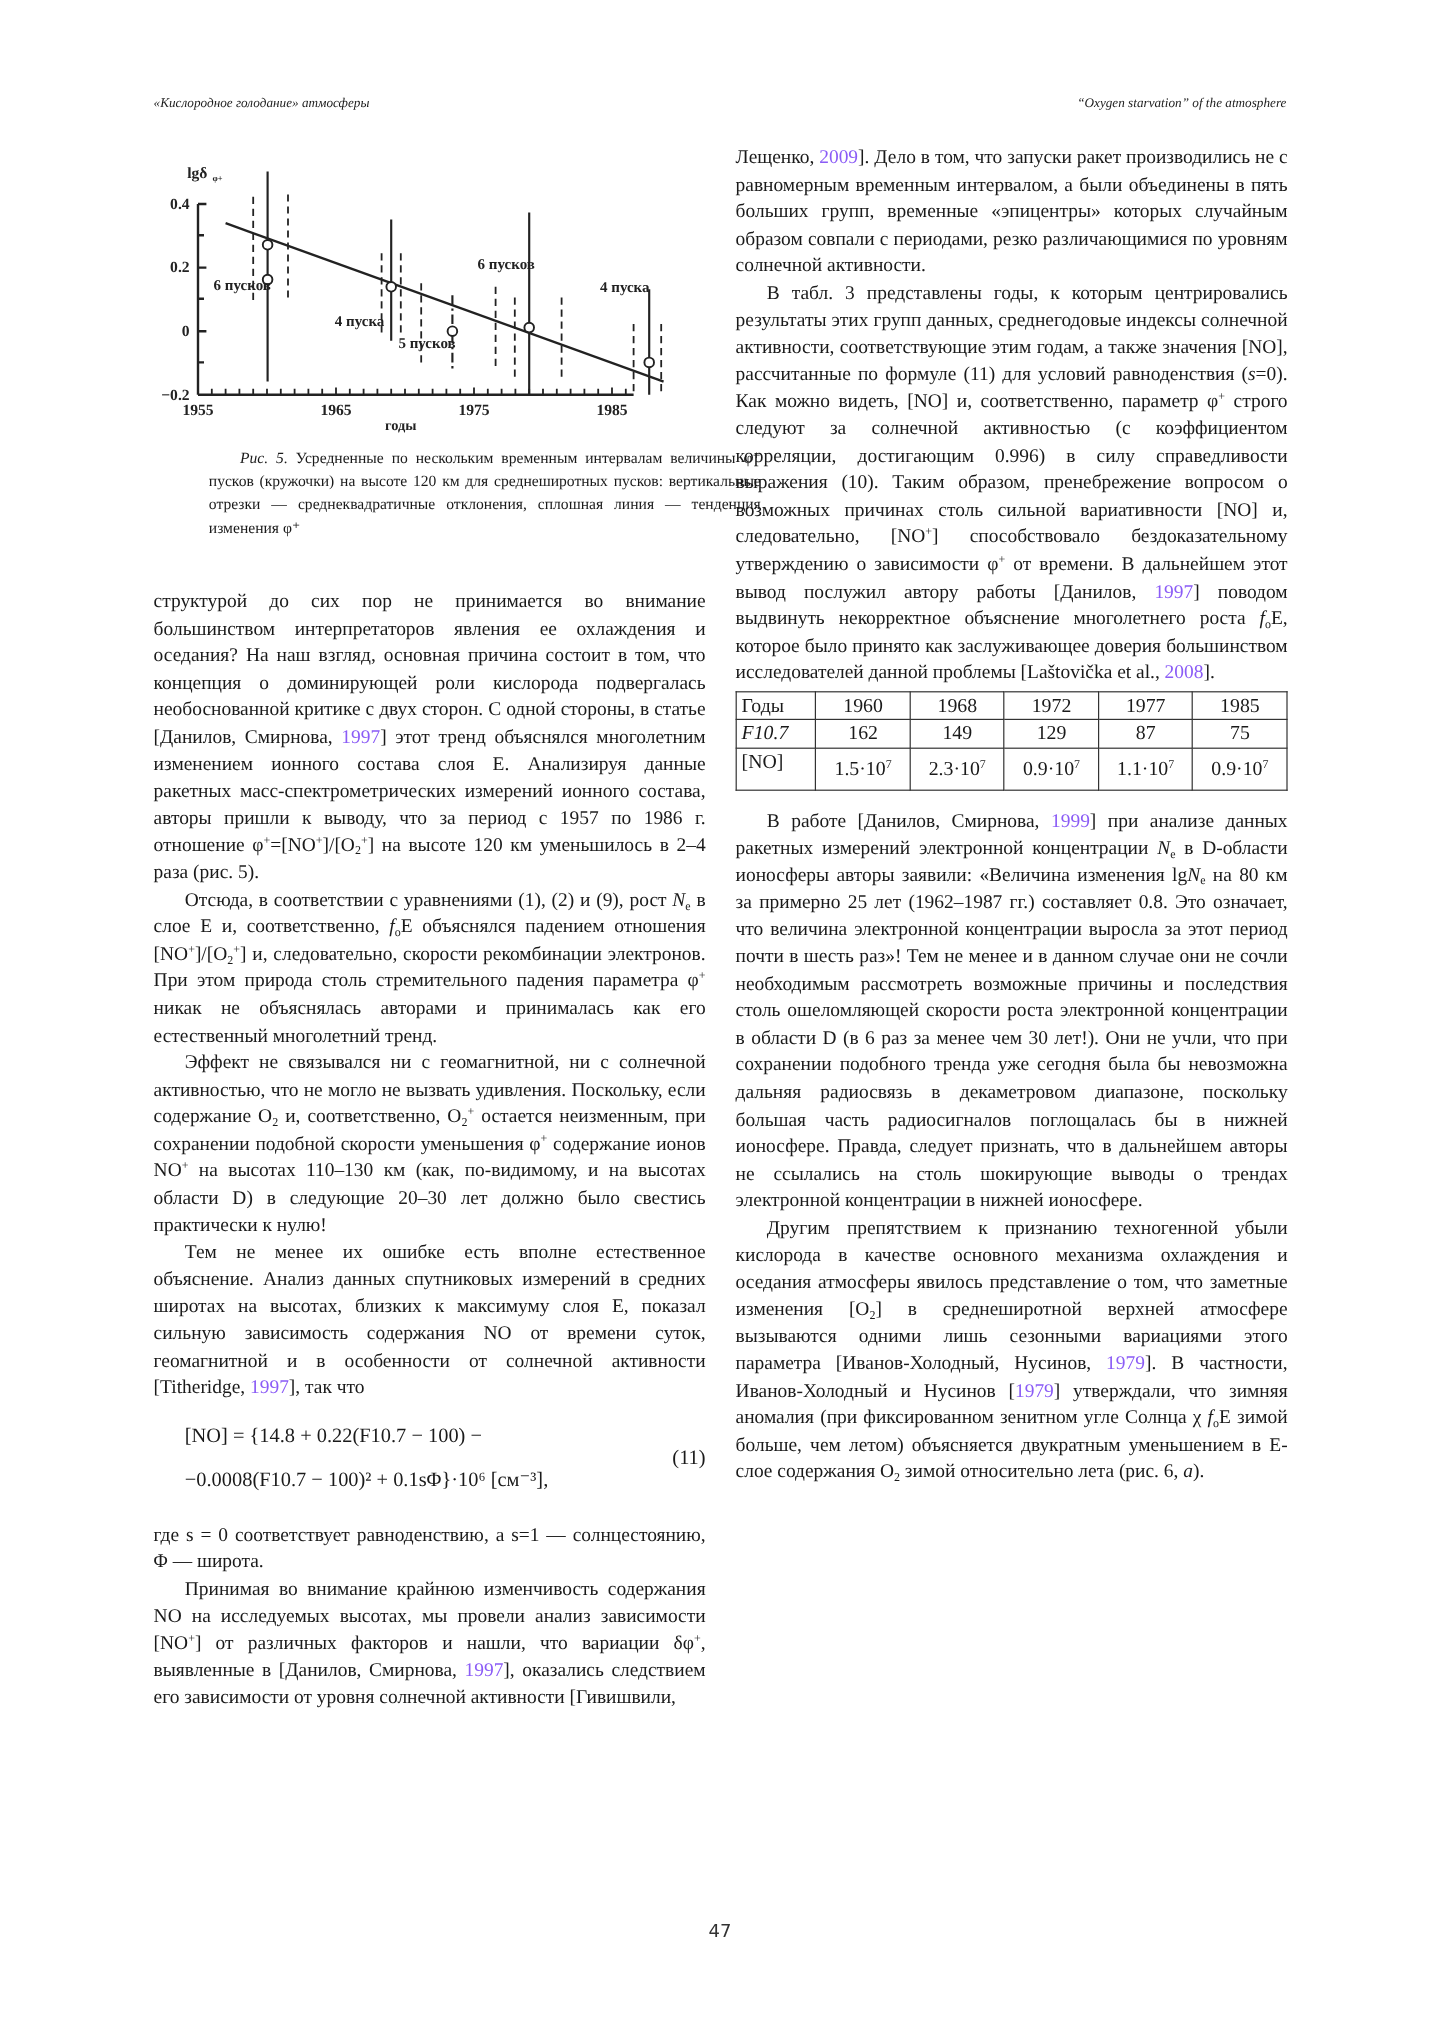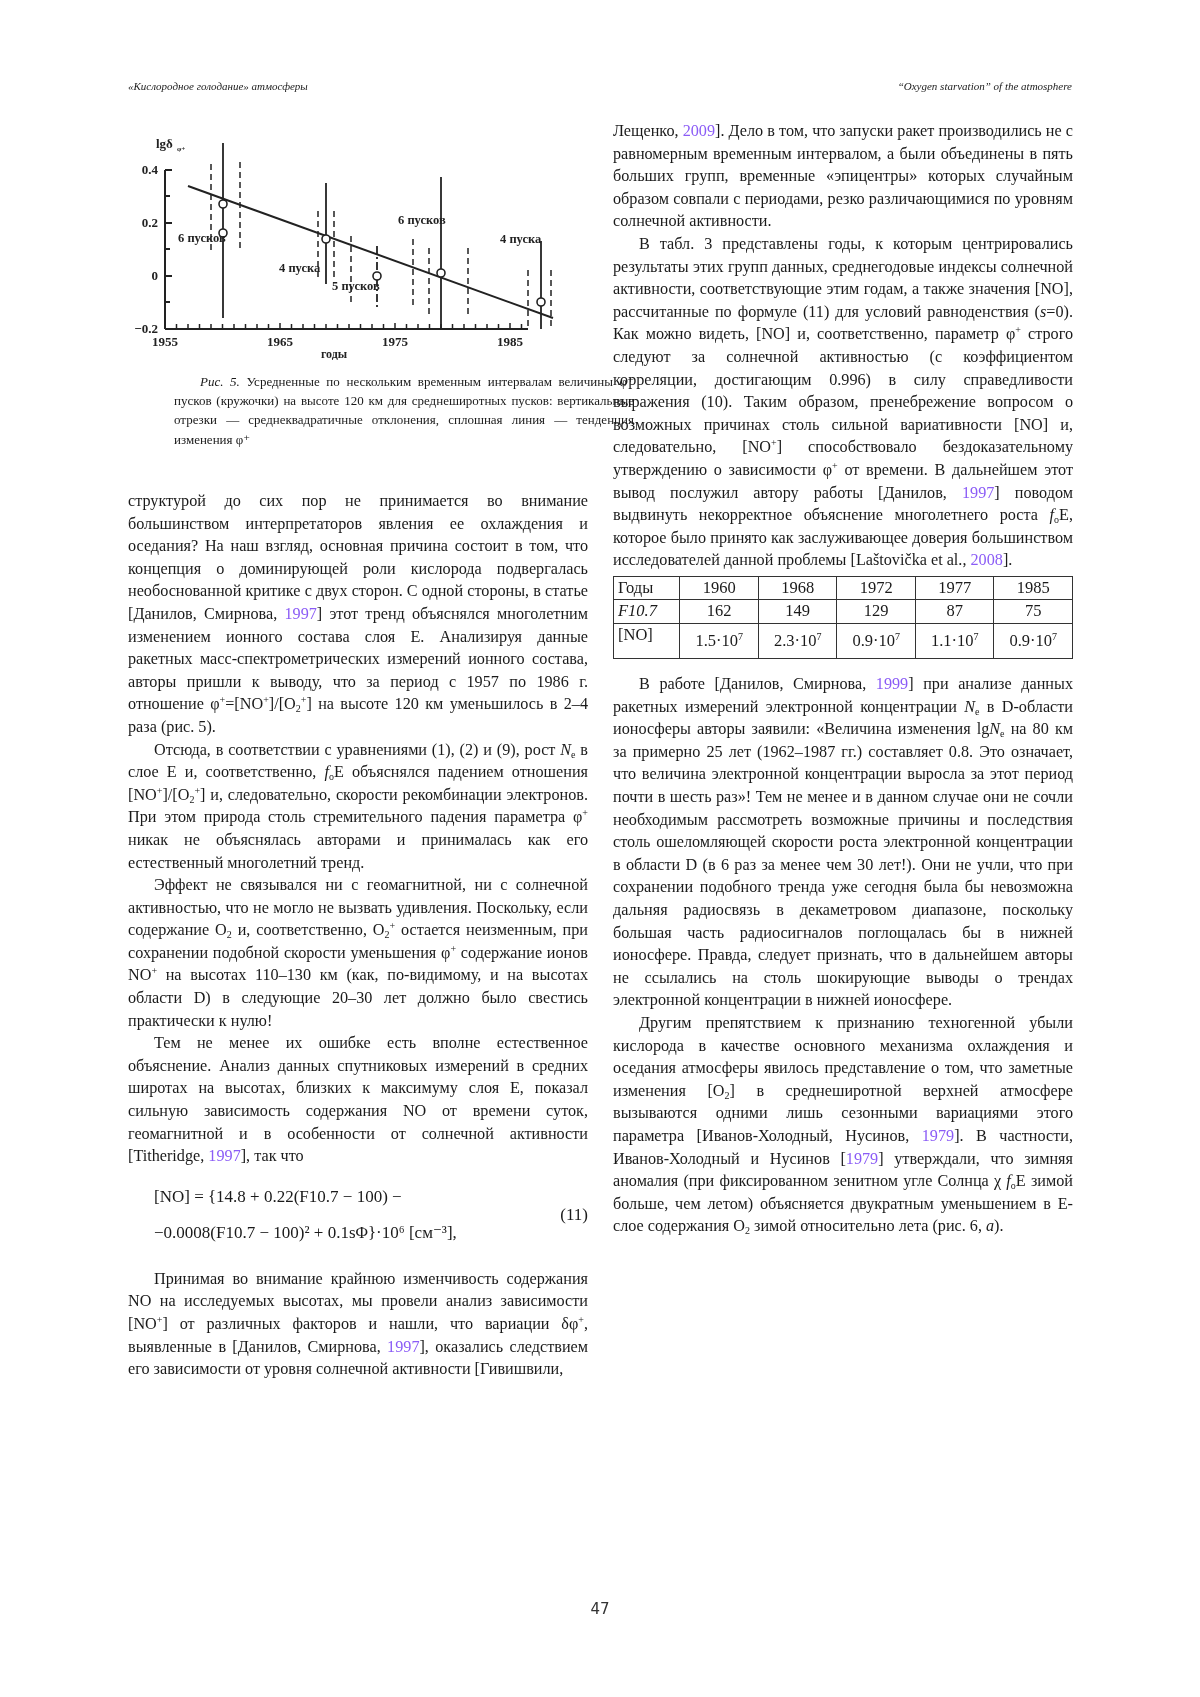--- a/index.html
+++ b/index.html
@@ -146,20 +146,21 @@
 <div class="col col-left">
   <p><span>структурой до сих пор не принимается во внимание большинством интерпретаторов явления ее охлаждения и оседания? На наш взгляд, основная причина состоит в том, что концепция о доминирующей роли кислорода подвергалась необоснованной критике с двух сторон. С одной стороны, в статье [Данилов, Смирнова, </span><span class="link">1997</span><span>] этот тренд объяснялся многолетним изменением ионного состава слоя E. Анализируя данные ракетных масс-спектрометрических измерений ионного состава, авторы пришли к выводу, что за период с 1957 по 1986 г. отношение φ</span><sup>+</sup><span>=[NO</span><sup>+</sup><span>]/[O</span><sub>2</sub><sup>+</sup><span>] на высоте 120 км уменьшилось в 2–4 раза (рис. 5).</span></p>
   <p class="indent"><span>Отсюда, в соответствии с уравнениями (1), (2) и (9), рост </span><span class="it">N</span><sub>e</sub><span> в слое E и, соответственно, </span><span class="it">f</span><sub>o</sub><span>E объяснялся падением отношения [NO</span><sup>+</sup><span>]/[O</span><sub>2</sub><sup>+</sup><span>] и, следовательно, скорости рекомбинации электронов. При этом природа столь стремительного падения параметра φ</span><sup>+</sup><span> никак не объяснялась авторами и принималась как его естественный многолетний тренд.</span></p>
   <p class="indent"><span>Эффект не связывался ни с геомагнитной, ни с солнечной активностью, что не могло не вызвать удивления. Поскольку, если содержание O</span><sub>2</sub><span> и, соответственно, O</span><sub>2</sub><sup>+</sup><span> остается неизменным, при сохранении подобной скорости уменьшения φ</span><sup>+</sup><span> содержание ионов NO</span><sup>+</sup><span> на высотах 110–130 км (как, по-видимому, и на высотах области D) в следующие 20–30 лет должно было свестись практически к нулю!</span></p>
   <p class="indent"><span>Тем не менее их ошибке есть вполне естественное объяснение. Анализ данных спутниковых измерений в средних широтах на высотах, близких к максимуму слоя E, показал сильную зависимость содержания NO от времени суток, геомагнитной и в особенности от солнечной активности [Titheridge, </span><span class="link">1997</span><span>], так что</span></p>
   <div class="formula">
     <span class="l1">[NO] = {14.8 + 0.22(F10.7 − 100) −</span>
     <span class="l2">−0.0008(F10.7 − 100)² + 0.1sΦ}·10⁶ [см⁻³],</span>
     <span class="num">(11)</span>
   </div>
+  <p><span>где s = 0 соответствует равноденствию, а s=1 — солнцестоянию, Φ — широта.</span></p>
   <p class="indent"><span>Принимая во внимание крайнюю изменчивость содержания NO на исследуемых высотах, мы провели анализ зависимости [NO</span><sup>+</sup><span>] от различных факторов и нашли, что вариации δφ</span><sup>+</sup><span>, выявленные в [Данилов, Смирнова, </span><span class="link">1997</span><span>], оказались следствием его зависимости от уровня солнечной активности [Гивишвили,</span></p>
 </div>
 
 <div class="col col-right">
   <p><span>Лещенко, </span><span class="link">2009</span><span>]. Дело в том, что запуски ракет производились не с равномерным временным интервалом, а были объединены в пять больших групп, временные «эпицентры» которых случайным образом совпали с периодами, резко различающимися по уровням солнечной активности.</span></p>
   <p class="indent"><span>В табл. 3 представлены годы, к которым центрировались результаты этих групп данных, среднегодовые индексы солнечной активности, соответствующие этим годам, а также значения [NO], рассчитанные по формуле (11) для условий равноденствия (</span><span class="it">s</span><span>=0). Как можно видеть, [NO] и, соответственно, параметр φ</span><sup>+</sup><span> строго следуют за солнечной активностью (с коэффициентом корреляции, достигающим 0.996) в силу справедливости выражения (10). Таким образом, пренебрежение вопросом о возможных причинах столь сильной вариативности [NO] и, следовательно, [NO</span><sup>+</sup><span>] способствовало бездоказательному утверждению о зависимости φ</span><sup>+</sup><span> от времени. В дальнейшем этот вывод послужил автору работы [Данилов, </span><span class="link">1997</span><span>] поводом выдвинуть некорректное объяснение многолетнего роста </span><span class="it">f</span><sub>o</sub><span>E, которое было принято как заслуживающее доверия большинством исследователей данной проблемы [Laštovička et al., </span><span class="link">2008</span><span>].</span></p>
 
   <table class="data">
     <tbody>
         <tr>

